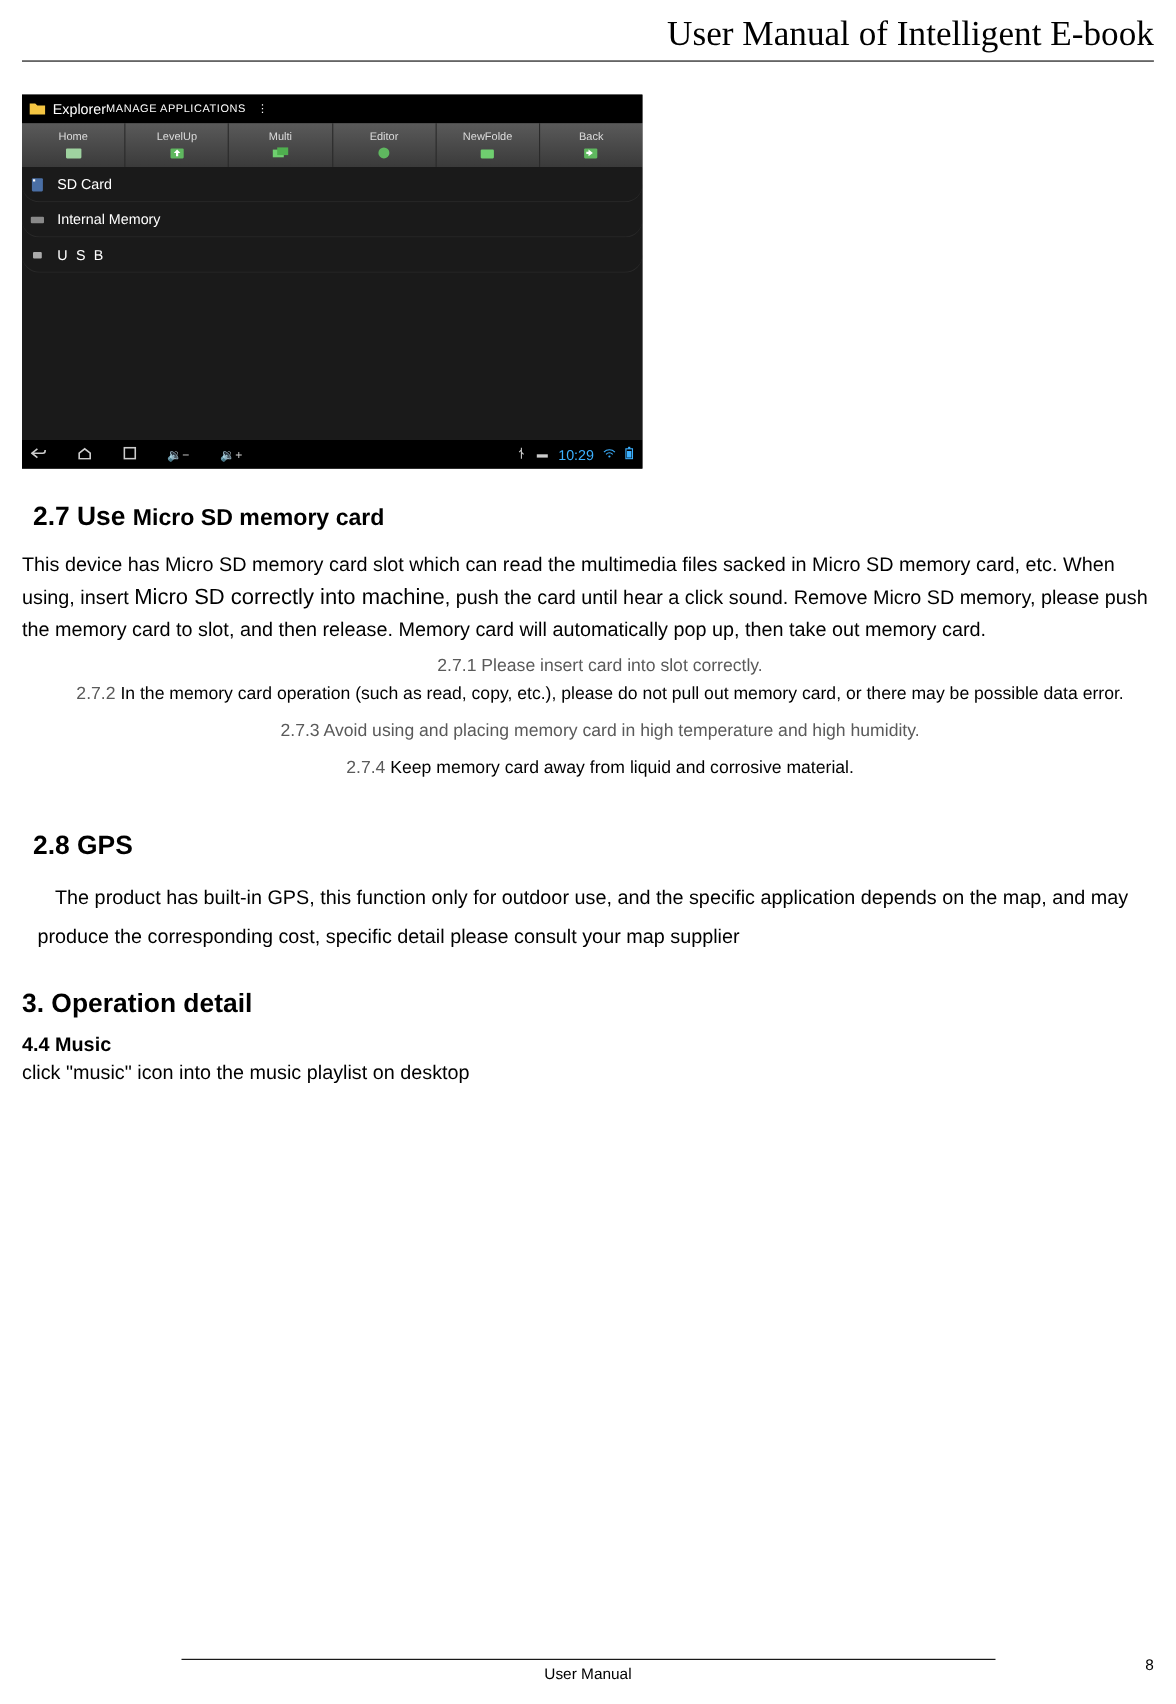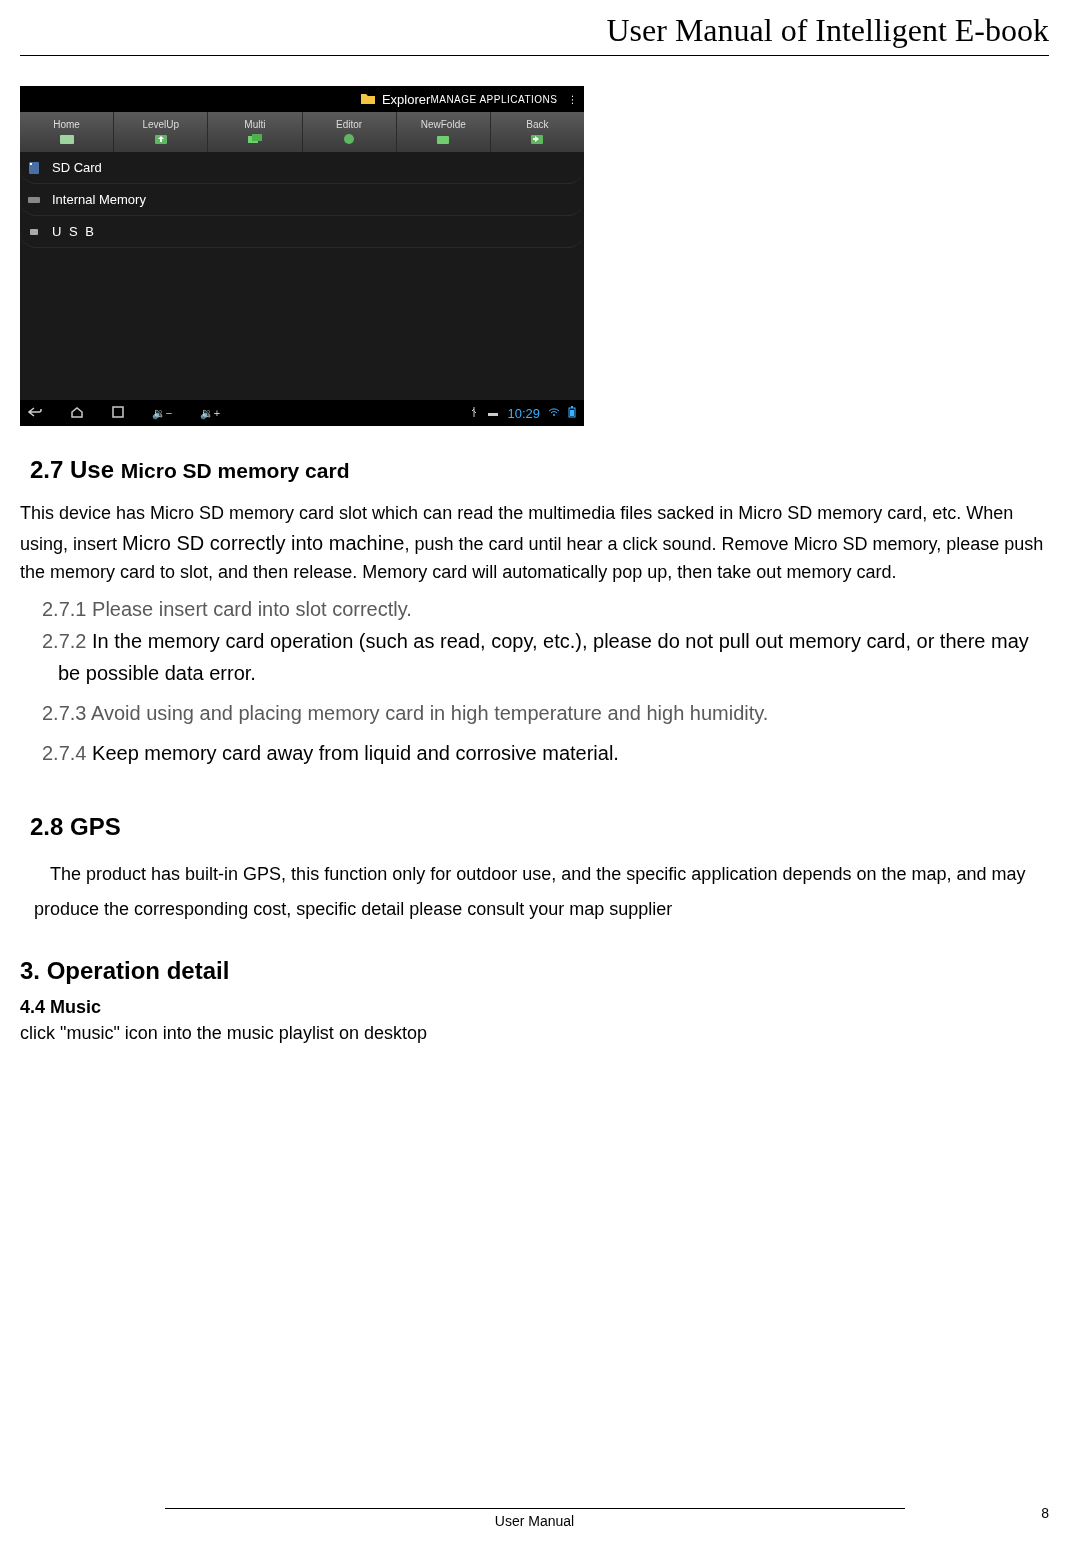--- a/index.html
+++ b/index.html
@@ -24,21 +24,21 @@
       width: 564px;
       height: 340px;
       background: #1a1a1a;
       display: flex;
       flex-direction: column;
       font-family: Arial, sans-serif;
     }
     .ss-titlebar {
       display: flex;
       align-items: center;
-      justify-content: flex-end;
+      justify-content: flex-start;
       background: #000;
       color: #fff;
       height: 26px;
       padding: 0 6px;
       font-size: 13px;
     }
     .ss-titlebar-left { display: flex; align-items: center; gap: 6px; }
     .ss-titlebar-right { display: flex; align-items: center; gap: 10px; font-size: 10px; letter-spacing: 0.5px; }
     .ss-toolbar {
       display: flex;
@@ -98,23 +98,24 @@
       margin: 20px 0 16px 10px;
     }
     .section-heading .thin { font-size: 21px; }
     .body-text {
       font-size: 18px;
       line-height: 1.55;
       margin-bottom: 6px;
     }
     .emph-text { font-size: 20px; }
     .sub-item {
-      font-size: 20px;
+      font-size: 16px;
       line-height: 1.6;
       margin-left: 22px;
+      text-align: center;
     }
     .sub-item.gray { color: #5a5a5a; }
     .sub-item.indent { padding-left: 16px; text-indent: -16px; }
     .gap { margin-top: 8px; }
     .gps-body {
       font-size: 18px;
       line-height: 1.95;
       margin: 0 14px 20px 14px;
       text-indent: 16px;
     }

